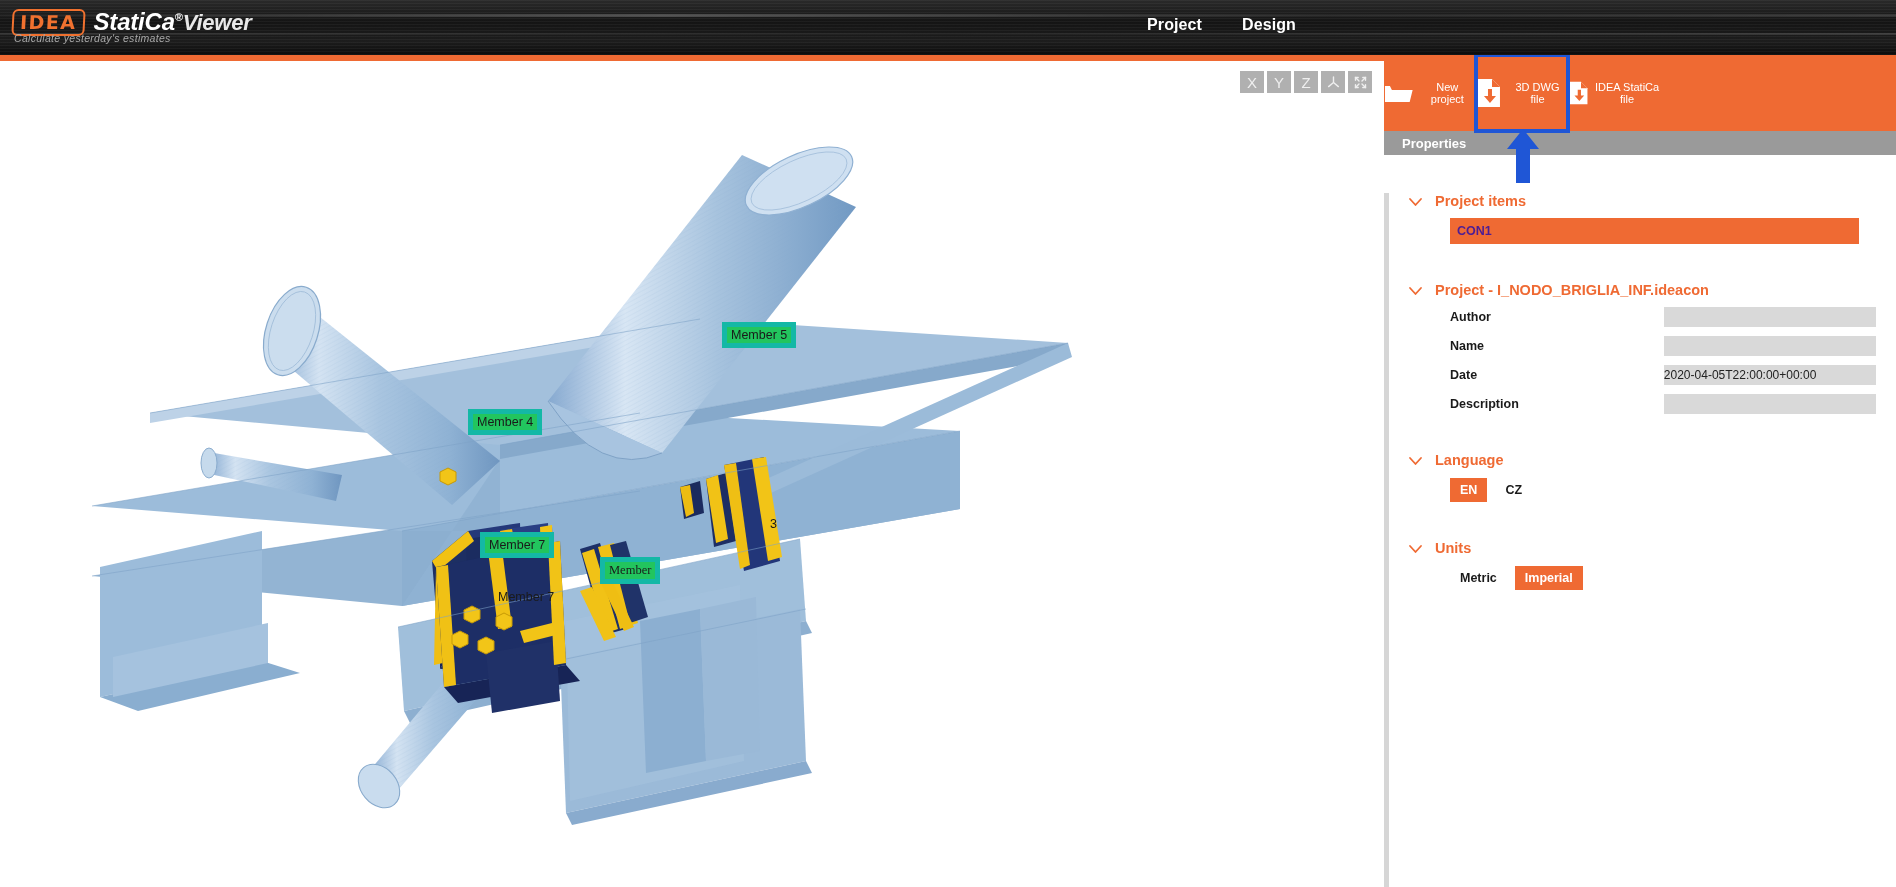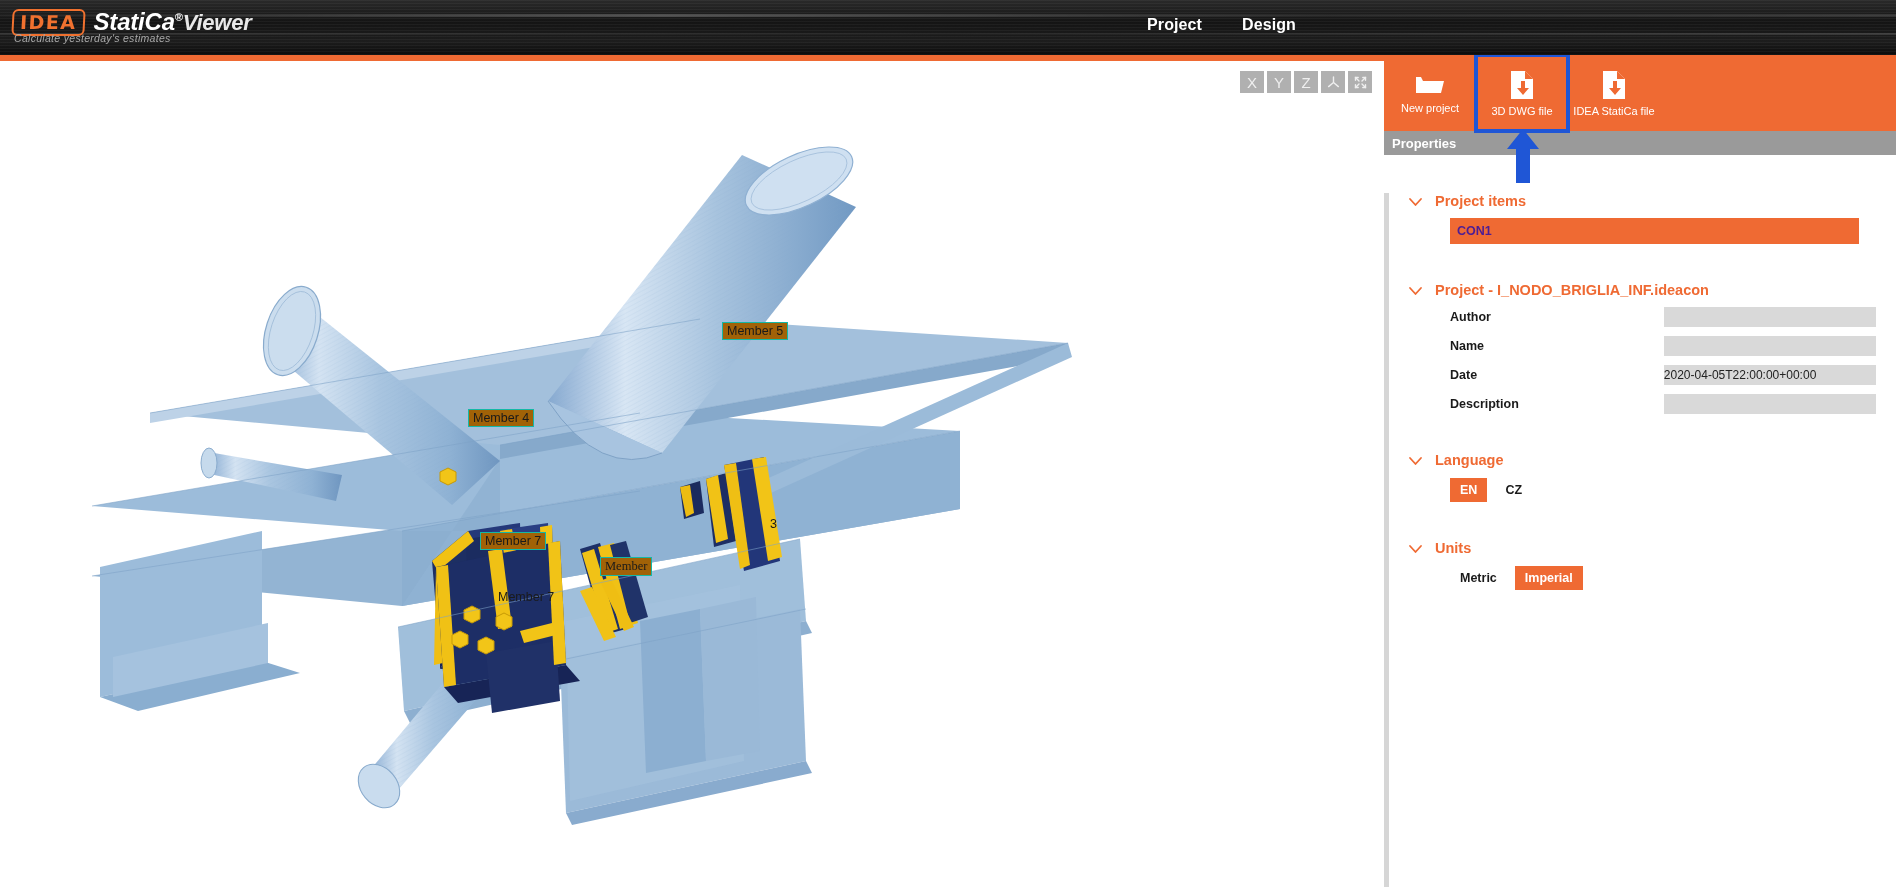--- a/index.html
+++ b/index.html
@@ -99,47 +99,47 @@
     display: flex; align-items: center; justify-content: center;
     font-size: 15px; font-weight: 500;
     cursor: pointer;
     font-family: "Liberation Sans", sans-serif;
   }
   .vbtn svg { display: block; }
 
   
   .mlabel {
     position: absolute;
-    background: #a16207;
+    background: #22c55e;
     color: #1a1a1a;
     font-size: 12.5px;
     padding: 1px 4px;
     white-space: nowrap;
-    border: 1px solid #14b8a6;
+    border: 5px solid #14b8a6;
     z-index: 30;
     font-family: "Liberation Sans", sans-serif;
   }
   .mlabel.bare { background: transparent; border: none; }
 
   
   .rpanel {
     position: absolute; left: 1384px; top: 55px;
     width: 512px; height: 832px;
     background: #ffffff;
     overflow: hidden;
   }
   .rtoolbar {
     position: relative;
     height: 76px; width: 100%;
     background: #ef6a33;
     display: flex; align-items: flex-start;
   }
   .tbtn {
     width: 92px; height: 76px;
-    display: flex; flex-direction: column;
+    display: flex; flex-direction: row;
     align-items: center; justify-content: center;
     gap: 5px;
     color: #ffffff; cursor: pointer;
     background: #ef6a33;
   }
   .tbtn .tlabel { font-size: 11px; line-height: 12px; text-align: center; }
   .tbtn svg { display: block; }
   .tbtn.selected {
     outline: 4px solid #1f56d6;
     outline-offset: -2px;
@@ -148,21 +148,21 @@
   .highlight-arrow {
     position: absolute;
     left: 122px; top: 74px;
     z-index: 20;
   }
 
   .props-header {
     height: 24px; width: 100%;
     background: #9a9a9a;
     display: flex; align-items: center;
-    padding-left: 8px;
+    padding-left: 18px;
     color: #ffffff; font-size: 13px; font-weight: 700;
   }
 
   .props-body {
     position: relative;
     padding: 0 20px 0 24px;
     background: #ffffff;
     height: 732px;
   }
   .section-head {

